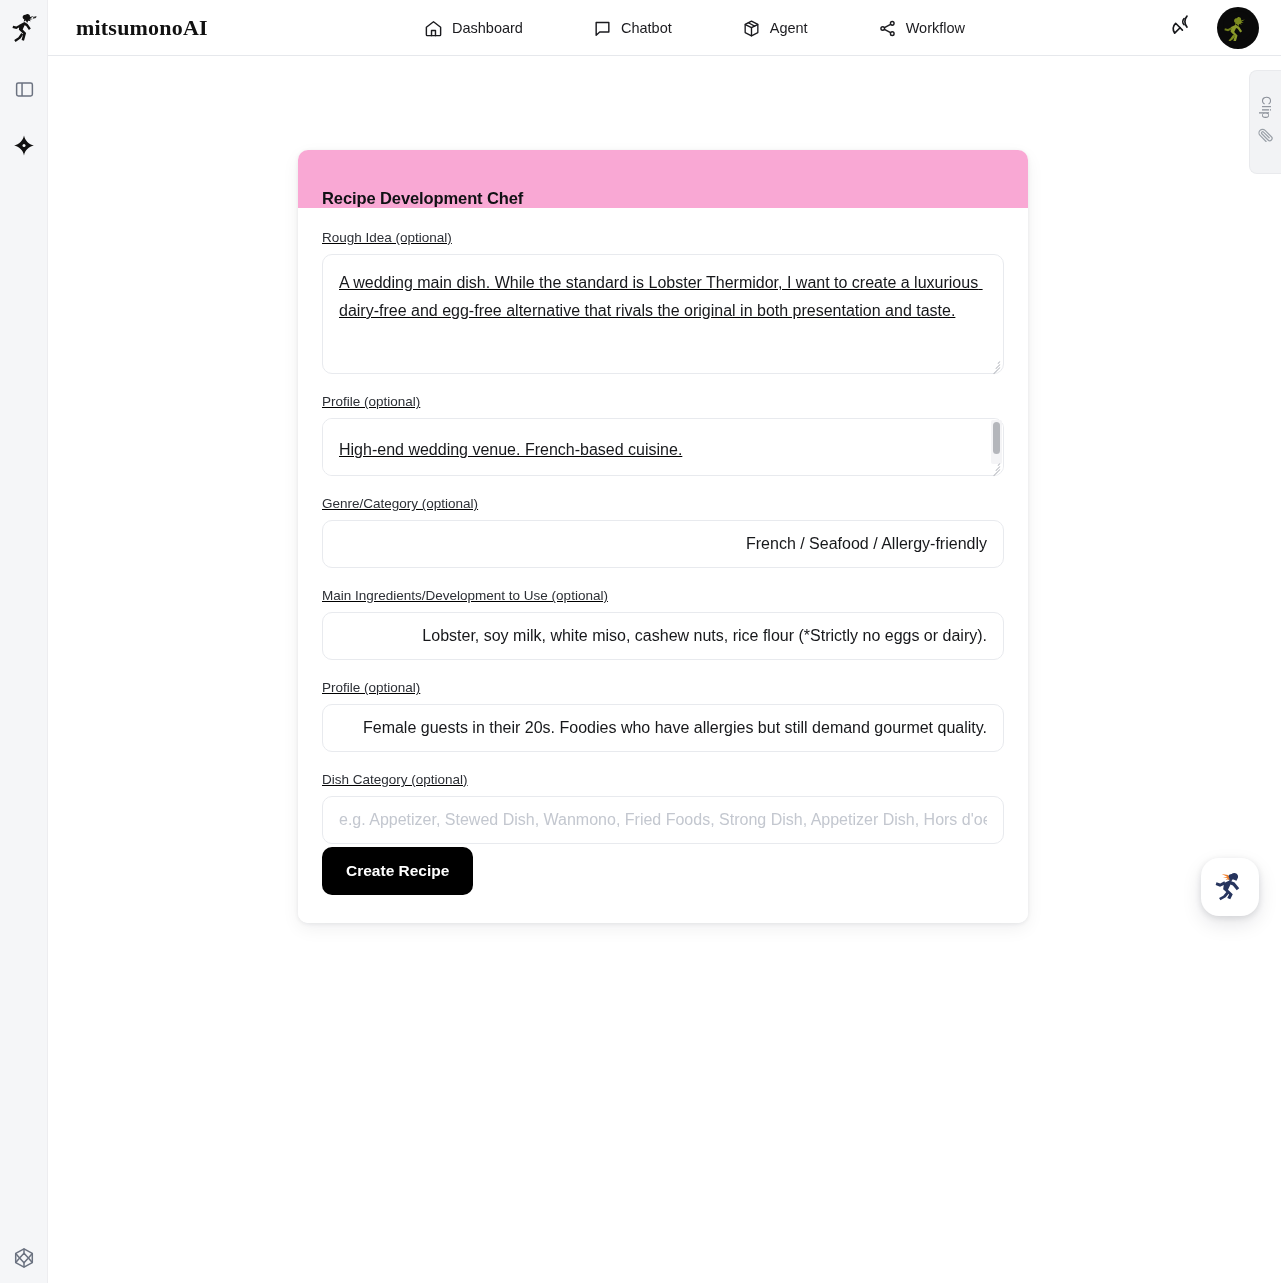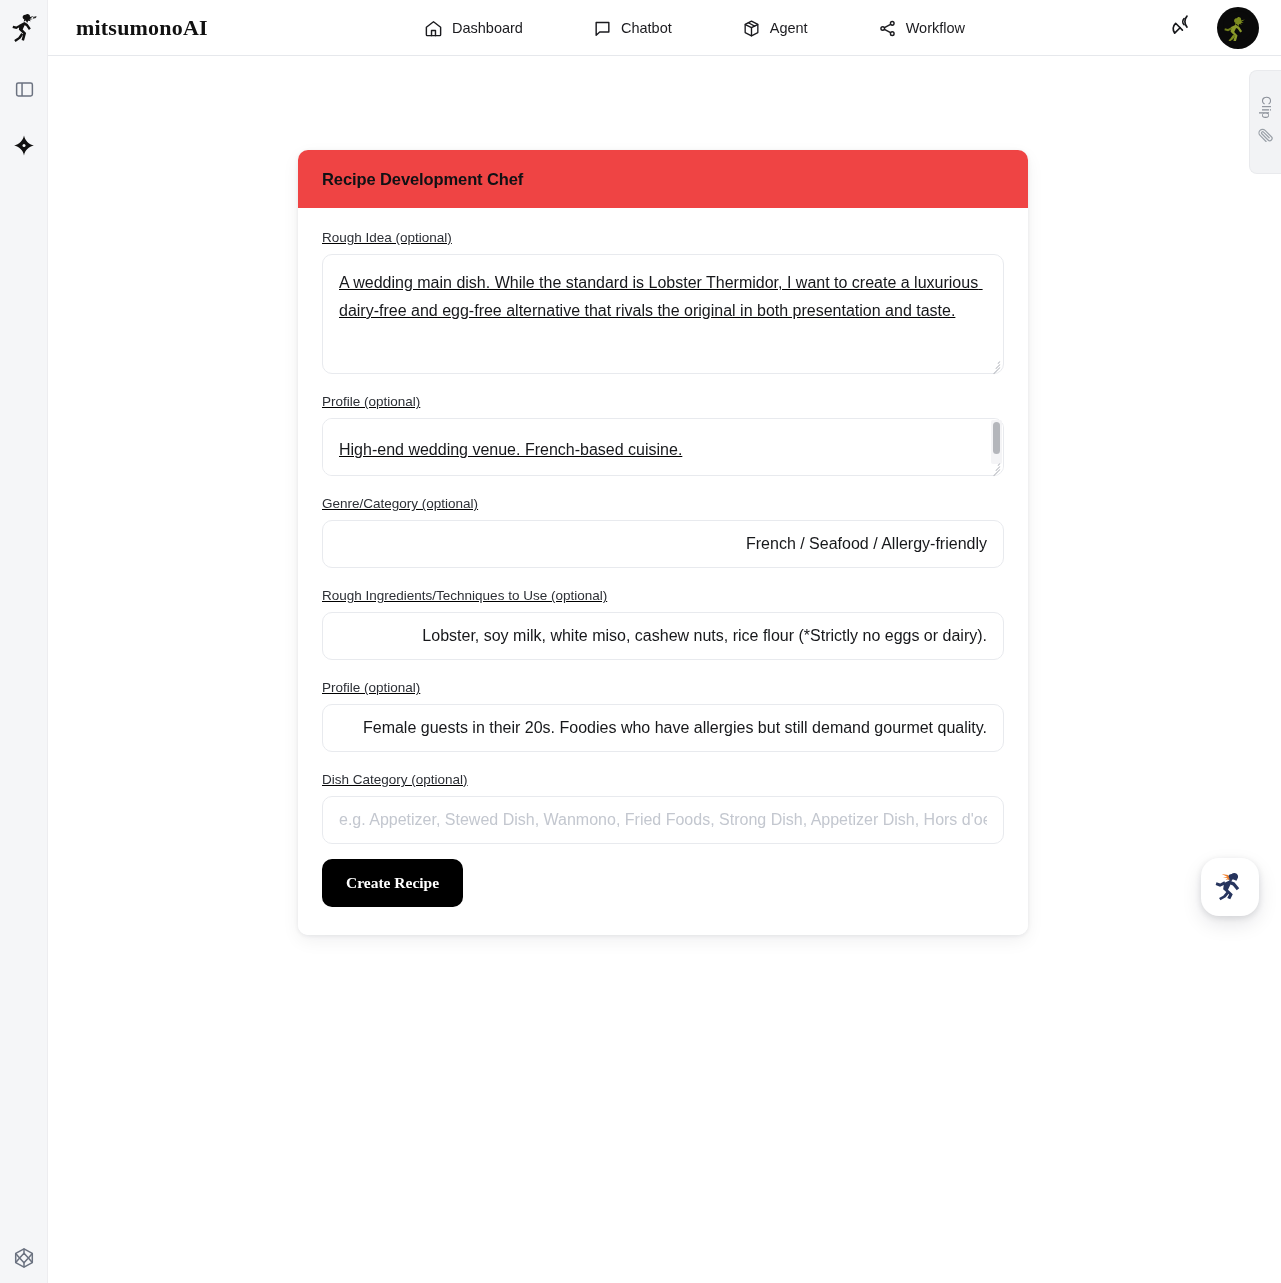--- a/index.html
+++ b/index.html
@@ -148,23 +148,23 @@
     left: 298px;
     top: 150px;
     width: 730px;
     border-radius: 10px;
     background: #ffffff;
     box-shadow: 0 1px 4px rgba(16,24,40,.08), 0 6px 18px rgba(16,24,40,.06);
     overflow: hidden;
   }
   .card-head {
     height: 58px;
-    background: #ef4444;
-    display: flex;
-    align-items: center;
+    background: #f9a8d4;
+    display: flex;
+    align-items: flex-end;
     padding: 0 24px;
   }
   .card-title {
     font-size: 16.5px;
     font-weight: 700;
     color: #101114;
     letter-spacing: -.1px;
   }
   .card-body {
     padding: 22px 24px 28px 24px;
@@ -240,28 +240,28 @@
   }
   .sthumb {
     position: absolute;
     left: 2px; top: 2px;
     width: 7px; height: 32px;
     background: #b4b6bb;
     border-radius: 4px;
   }
 
   .submit-btn {
-    margin-top: 12px;
+    margin-top: 0;
     height: 48px;
     padding: 0 24px;
     background: #000000;
     color: #ffffff;
     border: none;
     border-radius: 10px;
-    font-family: Liberation Serif, serif;
+    font-family: Liberation Sans, sans-serif;
     font-size: 15.5px;
     font-weight: 700;
     cursor: pointer;
   }
 
   
   .fab {
     position: absolute;
     right: 22px;
     bottom: 22px;
@@ -449,21 +449,21 @@
         <label class="f-label">Genre/Category (optional)</label>
         <input class="ctrl" type="text" value="French / Seafood / Allergy-friendly" style="">
       </div>
 
       
       <div class="field">
       </div>
 
       
       <div class="field">
-        <label class="f-label">Rough Ingredients/Techniques to Use (optional)</label>
+        <label class="f-label">Main Ingredients/Development to Use (optional)</label>
         <input class="ctrl" type="text" value="Lobster, soy milk, white miso, cashew nuts, rice flour (*Strictly no eggs or dairy)." style="">
       </div>
 
       
       <div class="field">
         <label class="f-label">Profile (optional)</label>
         <input class="ctrl" type="text" value="Female guests in their 20s. Foodies who have allergies but still demand gourmet quality." style="">
       </div>
 
       

